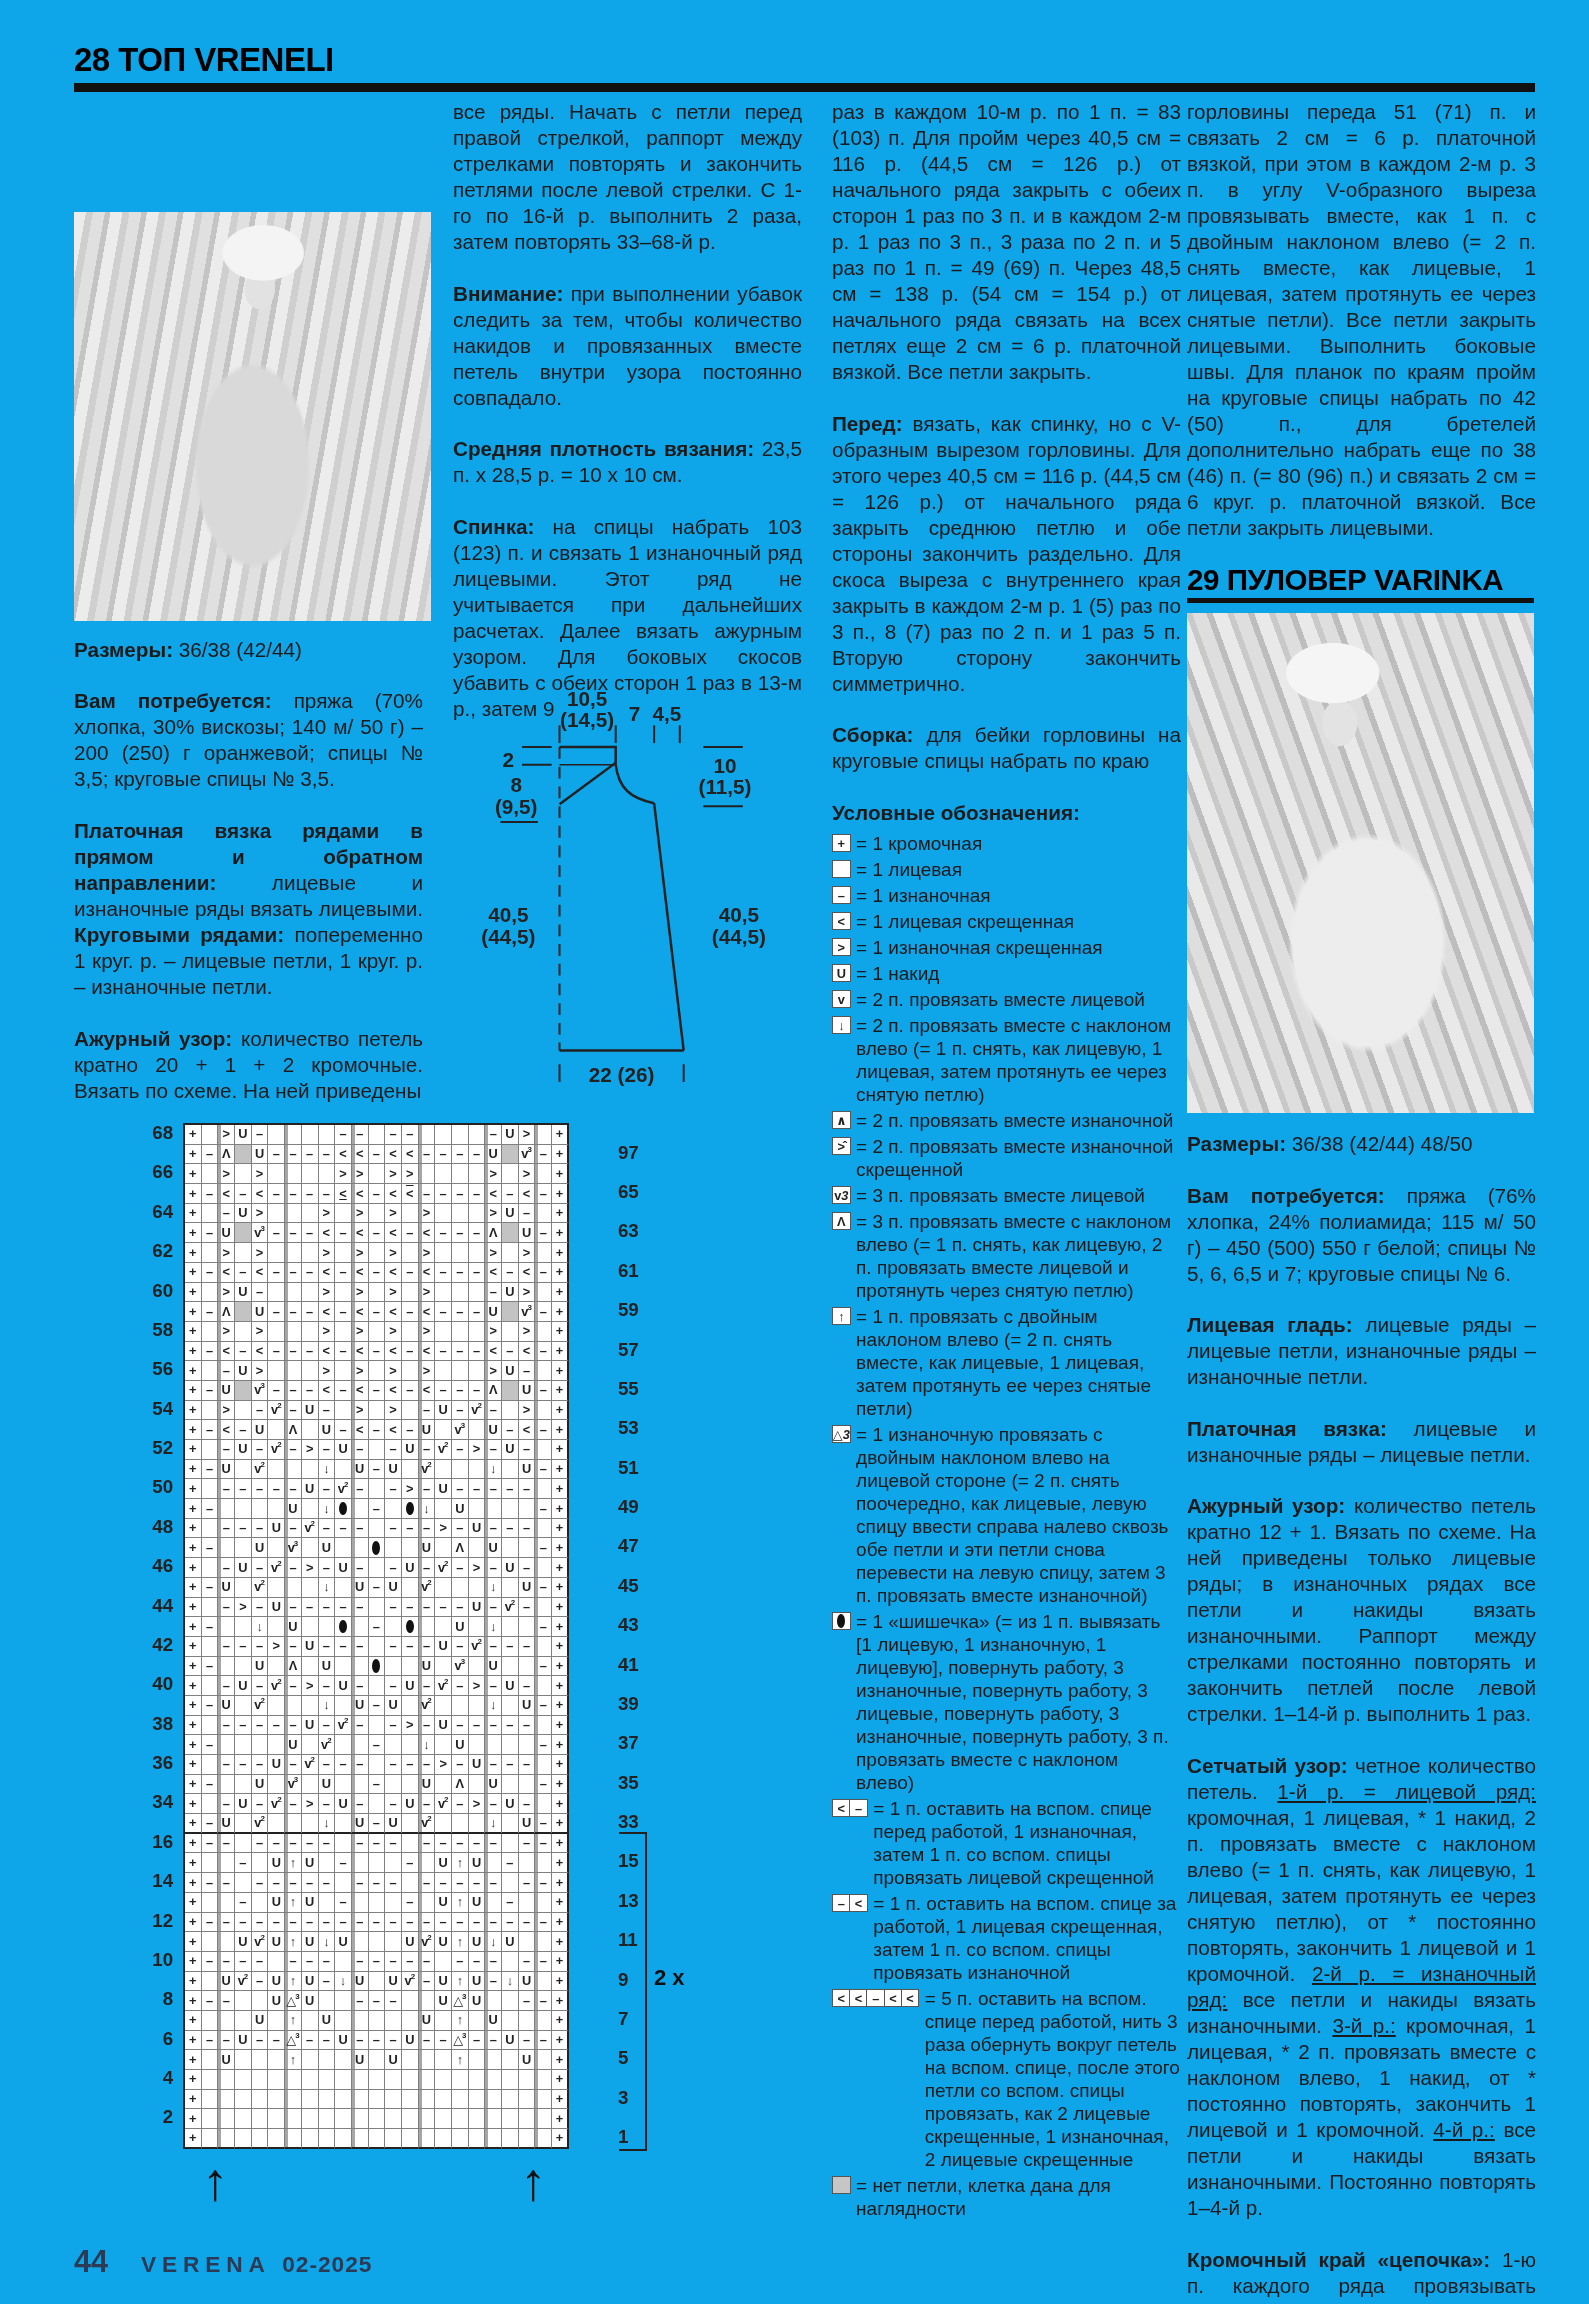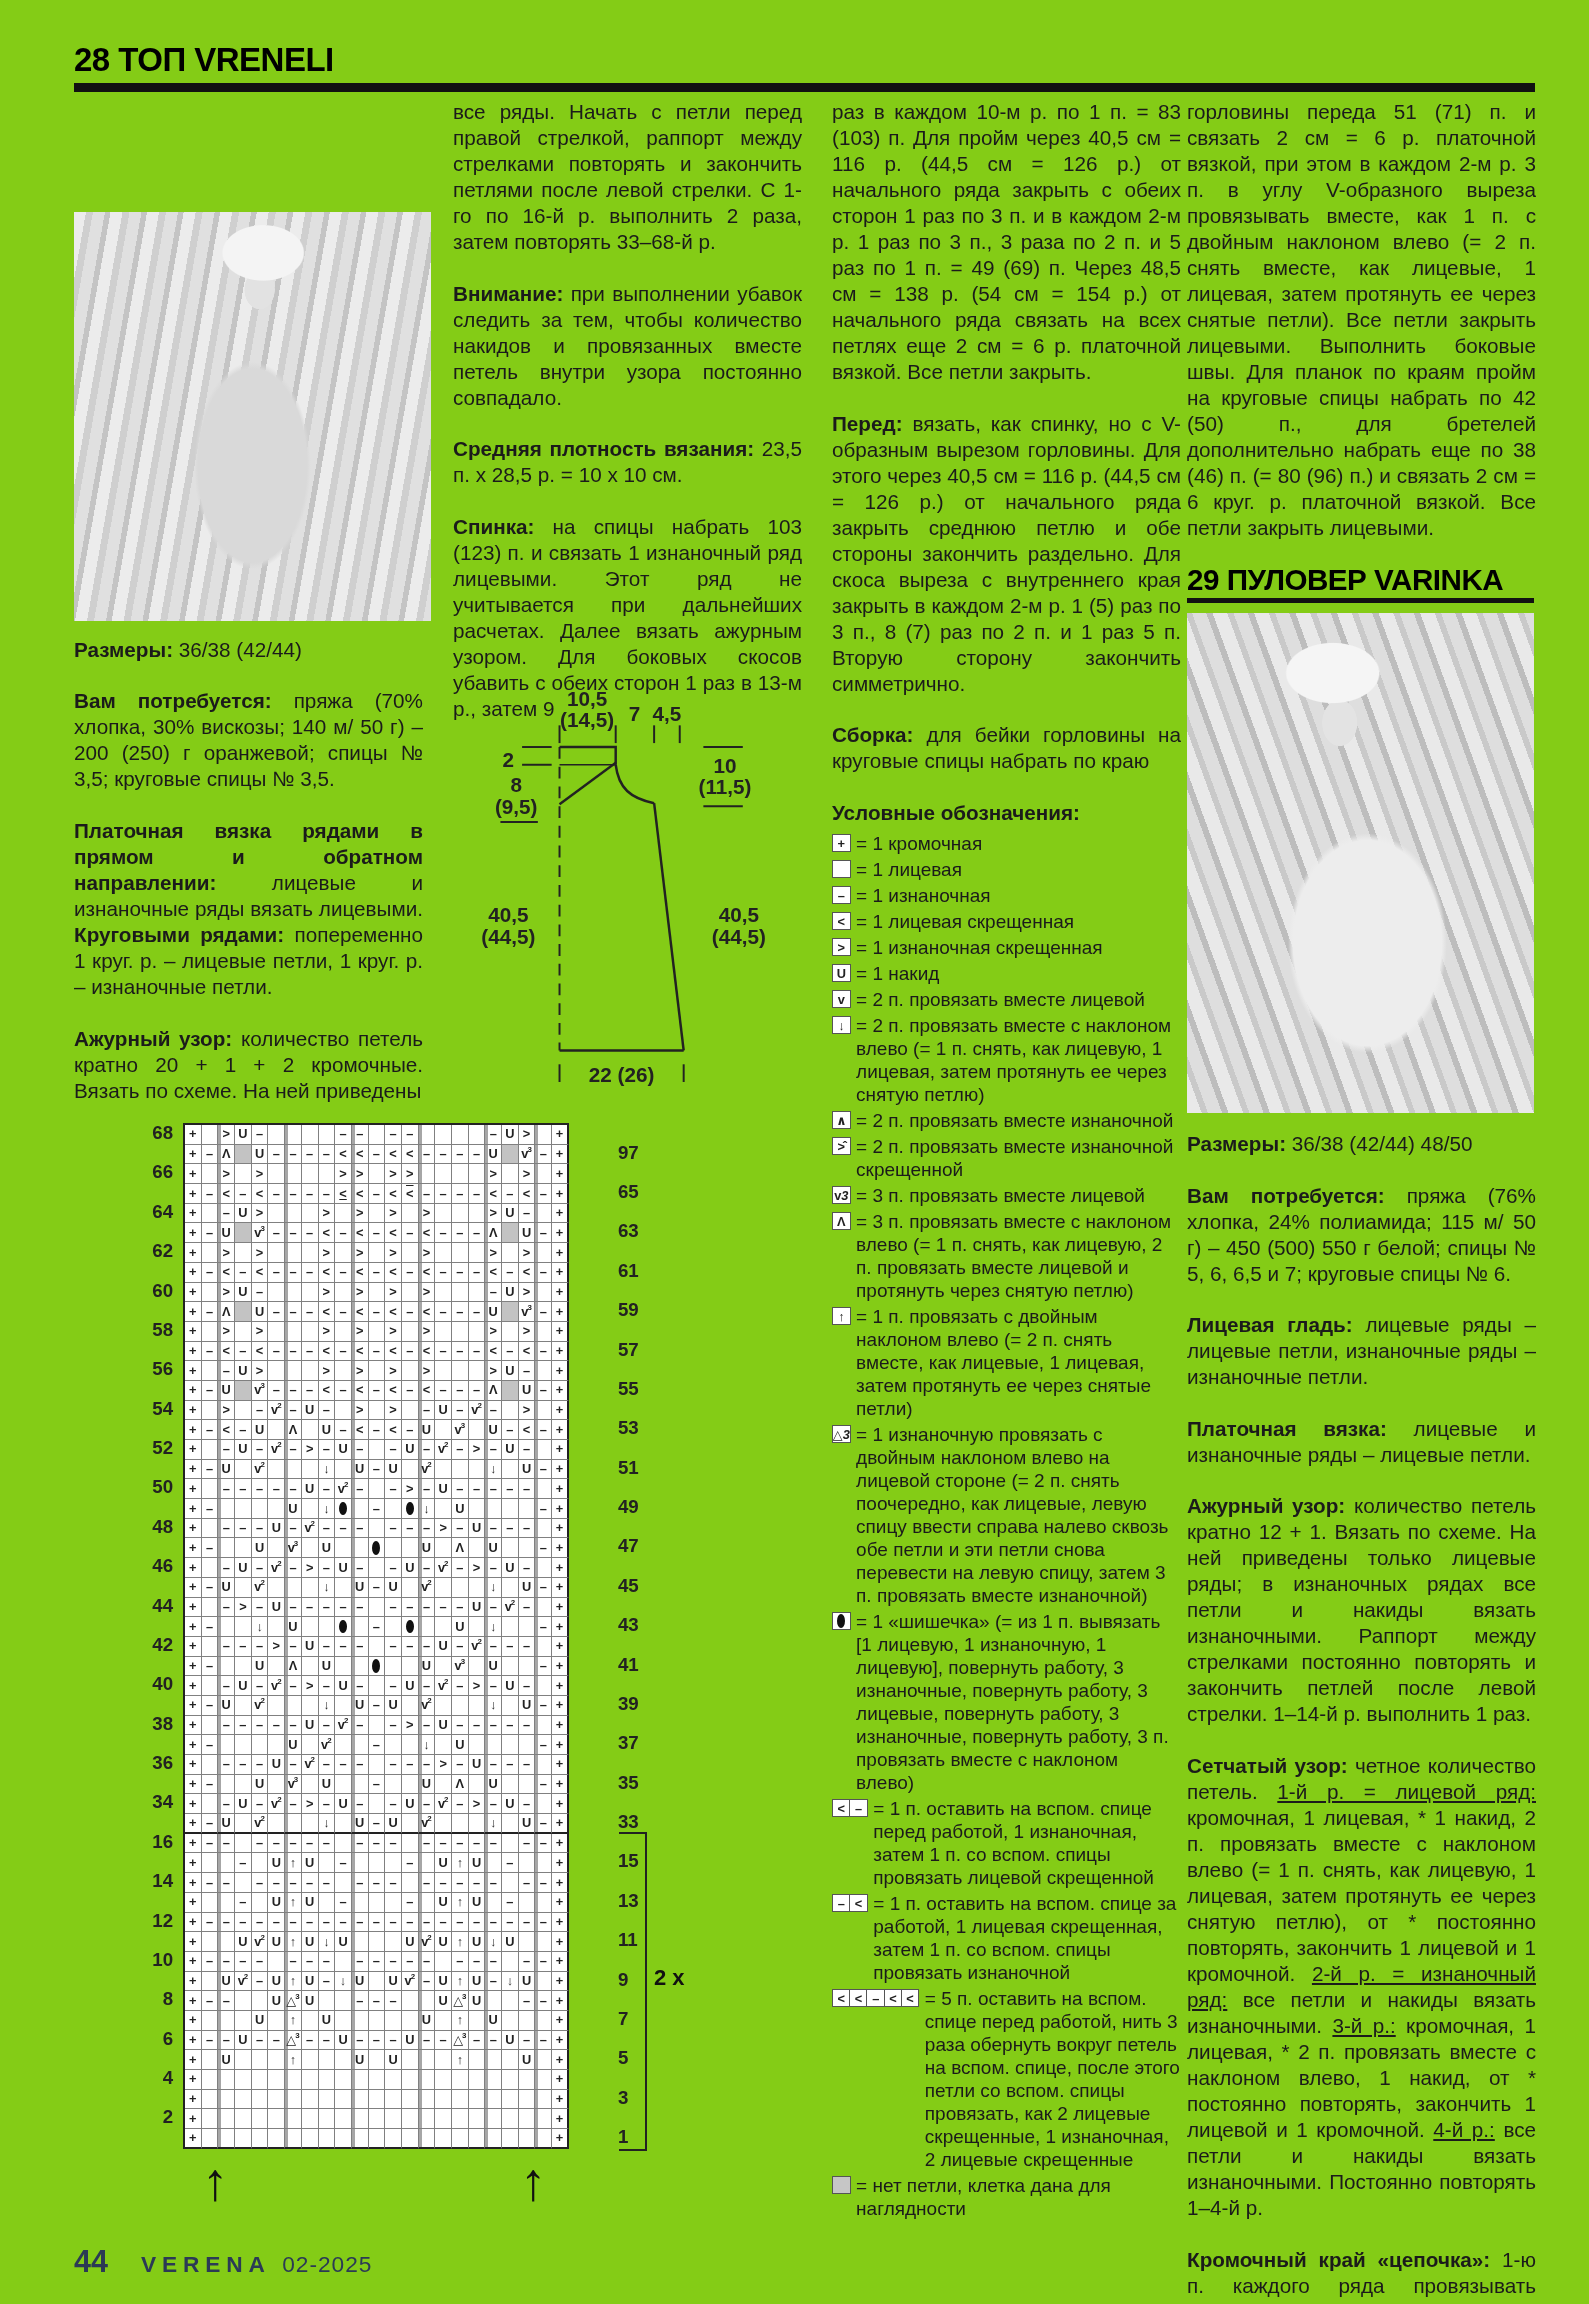--- a/index.html
+++ b/index.html
@@ -1,16 +1,16 @@
 <!DOCTYPE html>
 <html><head>
 <meta charset="utf-8">
 <style>
   html,body{margin:0;padding:0;background:#e8e8e8;}
-  .page{position:relative;width:1590px;height:2304px;background:#84cc16;overflow:hidden;
+  .page{position:relative;width:1590px;height:2304px;background:#0ea5e9;overflow:hidden;
         font-family:"Liberation Sans","DejaVu Sans",sans-serif;color:#1b1b1b;}
   
   .a28-title{position:absolute;left:74px;top:41px;margin:0;font-size:33px;font-weight:bold;
              letter-spacing:-0.5px;color:#000;}
   .top-rule{position:absolute;left:74px;top:83px;width:1461px;height:8.9px;background:#111;}
   
   .col{position:absolute;width:349px;font-size:20.7px;line-height:26px;text-align:justify;}
   .col p{margin:0 0 25.6px 0;}
   .lead{font-weight:bold;text-align:right;}
   #col1{left:74px;top:212px;}
@@ -66,21 +66,21 @@
   .cell i{font-style:normal;font-size:7.9px;vertical-align:top;margin-left:-1px;transform:translateY(-3.9px);}
   .bob{display:inline-block;width:7.9px;height:13.8px;border-radius:50%;background:#111;}
   .repeat-bracket{position:absolute;left:619px;top:1832px;width:25.6px;height:315px;
                   border-top:2px solid #222;border-right:2px solid #222;border-bottom:2px solid #222;}
   .repeat-label{position:absolute;left:654px;top:1965px;font-size:22px;font-weight:bold;color:#111;}
   .raport-arrow{position:absolute;font-size:53px;font-weight:bold;color:#111;line-height:1;}
   
   .footer{position:absolute;left:74px;top:2244px;color:#2b3a55;display:flex;align-items:baseline;gap:33px;}
   .pagenum{font-size:30.5px;font-weight:bold;}
   .mag{font-size:22.7px;font-weight:bold;letter-spacing:5.9px;}
-  .issue{font-size:22.7px;font-weight:normal;letter-spacing:1px;margin-left:-21.7px;}
+  .issue{font-size:22.7px;font-weight:bold;letter-spacing:1px;margin-left:-21.7px;}
 </style>
 </head>
 <body>
 
 <div class="page">
 
   <h1 class="a28-title">28 ТОП VRENELI</h1>
   <div class="top-rule"></div>
 
   <div class="col" id="col1">

